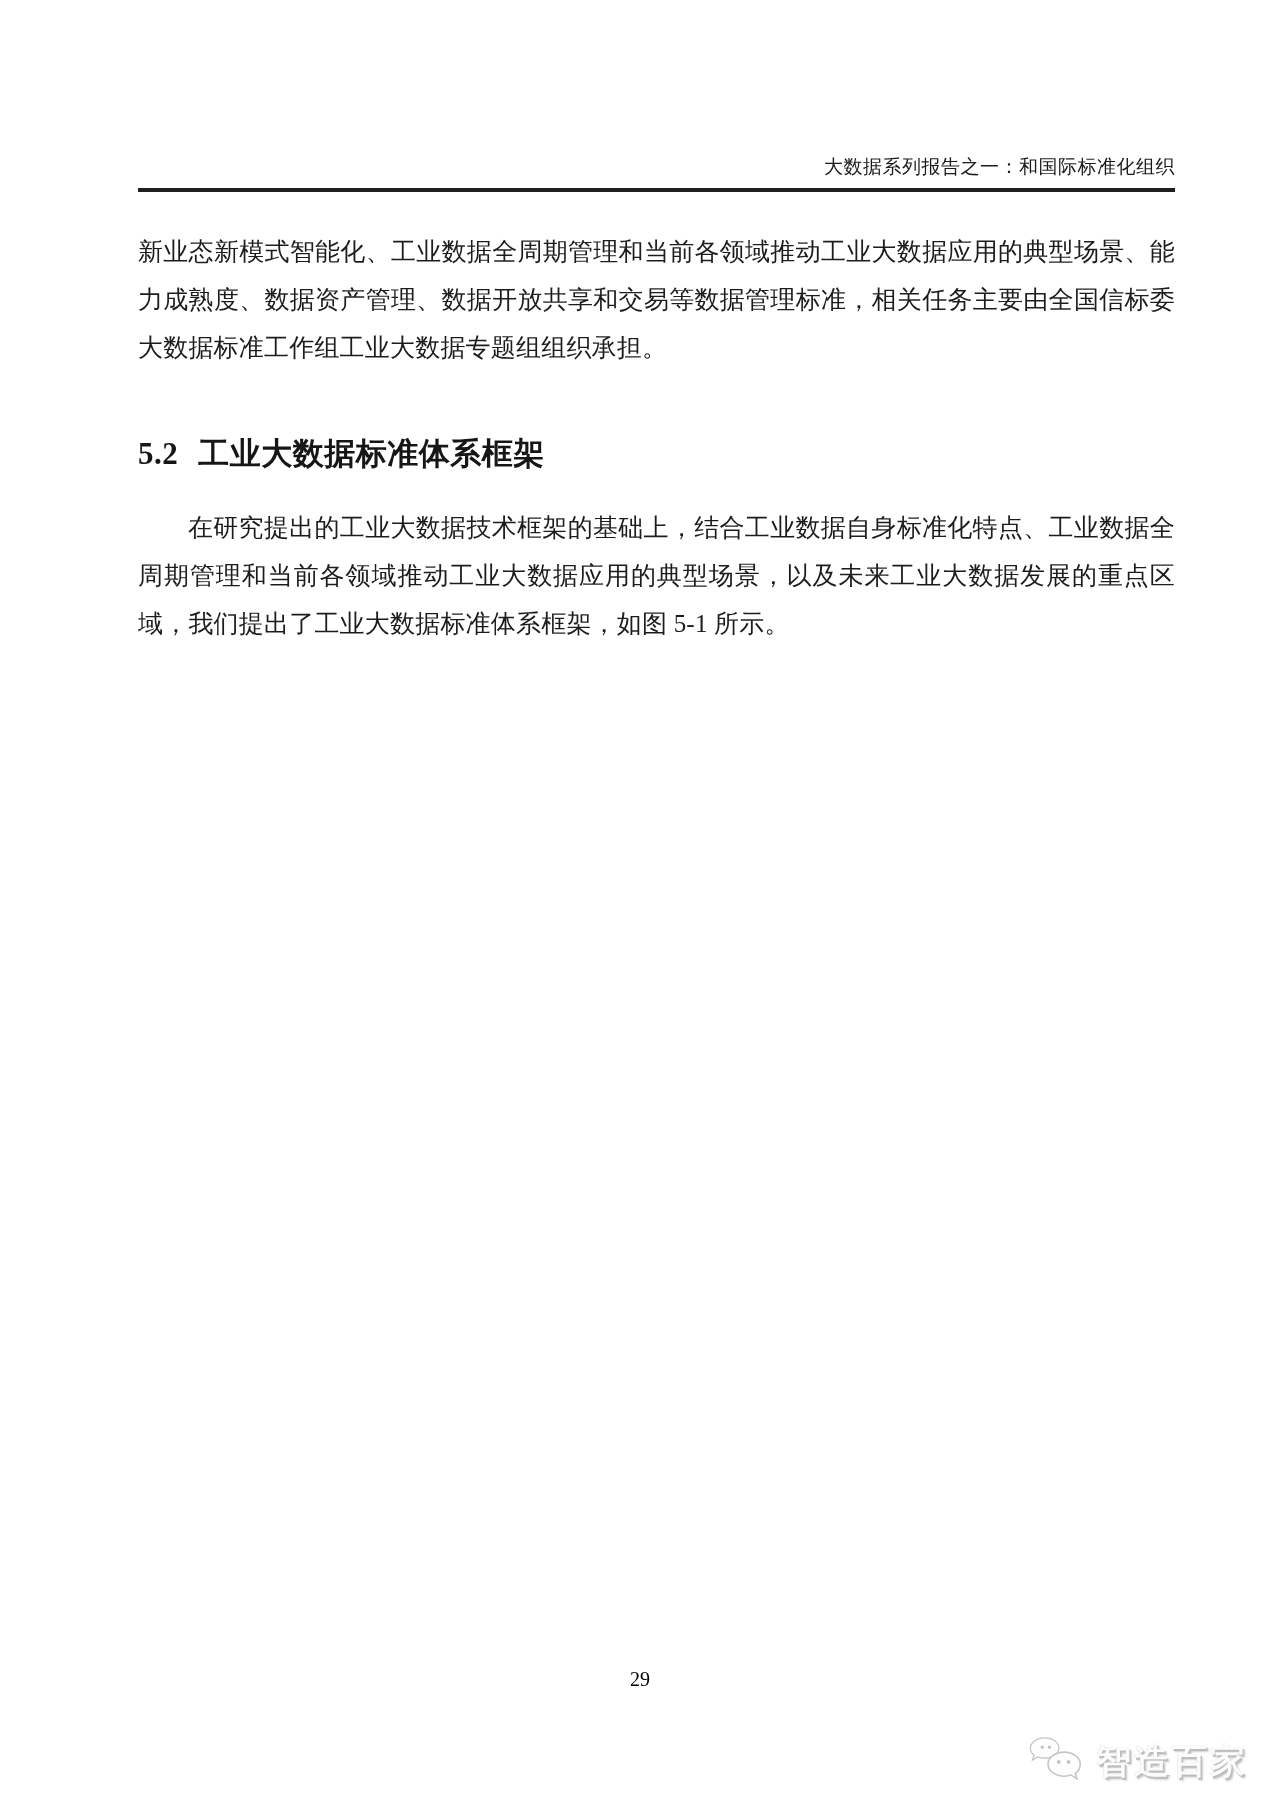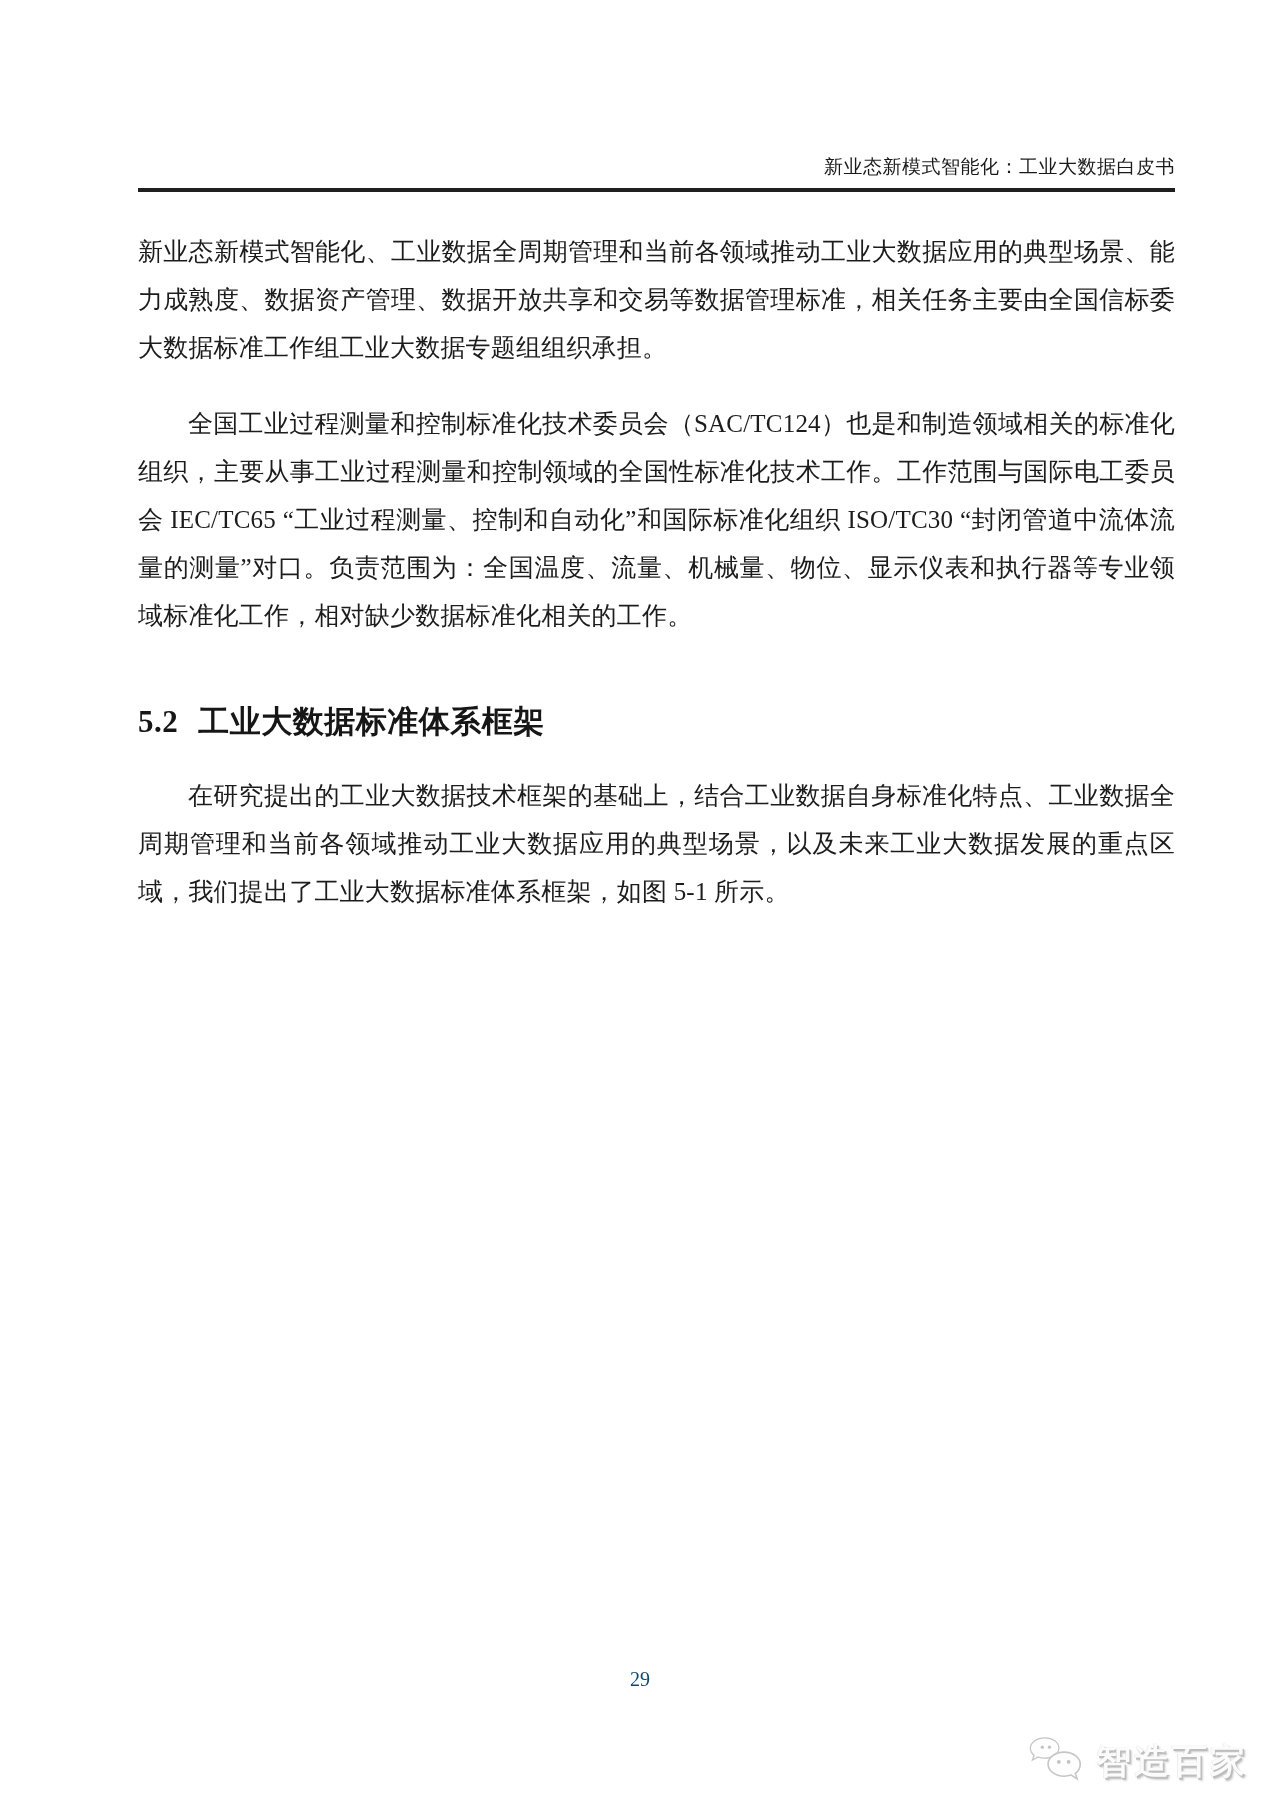--- a/index.html
+++ b/index.html
@@ -59,21 +59,21 @@
     font-weight: bold;
     margin-left: 20px;
   }
   .page-number {
     position: absolute;
     left: 0;
     top: 1668px;
     width: 1280px;
     text-align: center;
     font-size: 20px;
-    color: #0c4a6e;
+    color: #000000;
   }
   .brand-watermark {
     position: absolute;
     right: 32px;
     top: 1736px;
     display: flex;
     align-items: center;
     gap: 10px;
   }
   .brand-watermark .wechat-icon-wrap {
@@ -91,28 +91,27 @@
       2.5px 2.5px 2px #cfcfcf,
       -0.5px -0.5px 0 #e2e2e2;
   }
 </style>
 </head>
 <body>
 
 <div class="page">
   <div class="content">
 
-    <div class="running-head">新业态新模式智能化：工业大数据白皮书</div>
+    <div class="running-head">大数据系列报告之一：和国际标准化组织</div>
 
     <hr class="head-rule">
 
     <p class="body-p p-first">新业态新模式智能化、工业数据全周期管理和当前各领域推动工业大数据应用的典型场景、能力成熟度、数据资产管理、数据开放共享和交易等数据管理标准，相关任务主要由全国信标委大数据标准工作组工业大数据专题组组织承担。</p>
 
 
-    <p class="body-p p-normal indent">全国工业过程测量和控制标准化技术委员会（SAC/TC124）也是和制造领域相关的标准化组织，主要从事工业过程测量和控制领域的全国性标准化技术工作。工作范围与国际电工委员会 IEC/TC65 “工业过程测量、控制和自动化”和国际标准化组织 ISO/TC30 “封闭管道中流体流量的测量”对口。负责范围为：全国温度、流量、机械量、物位、显示仪表和执行器等专业领域标准化工作，相对缺少数据标准化相关的工作。</p>
 
     <h2 class="section-heading">
       <span class="sec-num">5.2</span><span class="sec-title">工业大数据标准体系框架</span>
     </h2>
 
     <p class="body-p p-normal indent">在研究提出的工业大数据技术框架的基础上，结合工业数据自身标准化特点、工业数据全周期管理和当前各领域推动工业大数据应用的典型场景，以及未来工业大数据发展的重点区域，我们提出了工业大数据标准体系框架，如图 5-1 所示。</p>
 
   </div>
 
   <div class="page-number">29</div>

